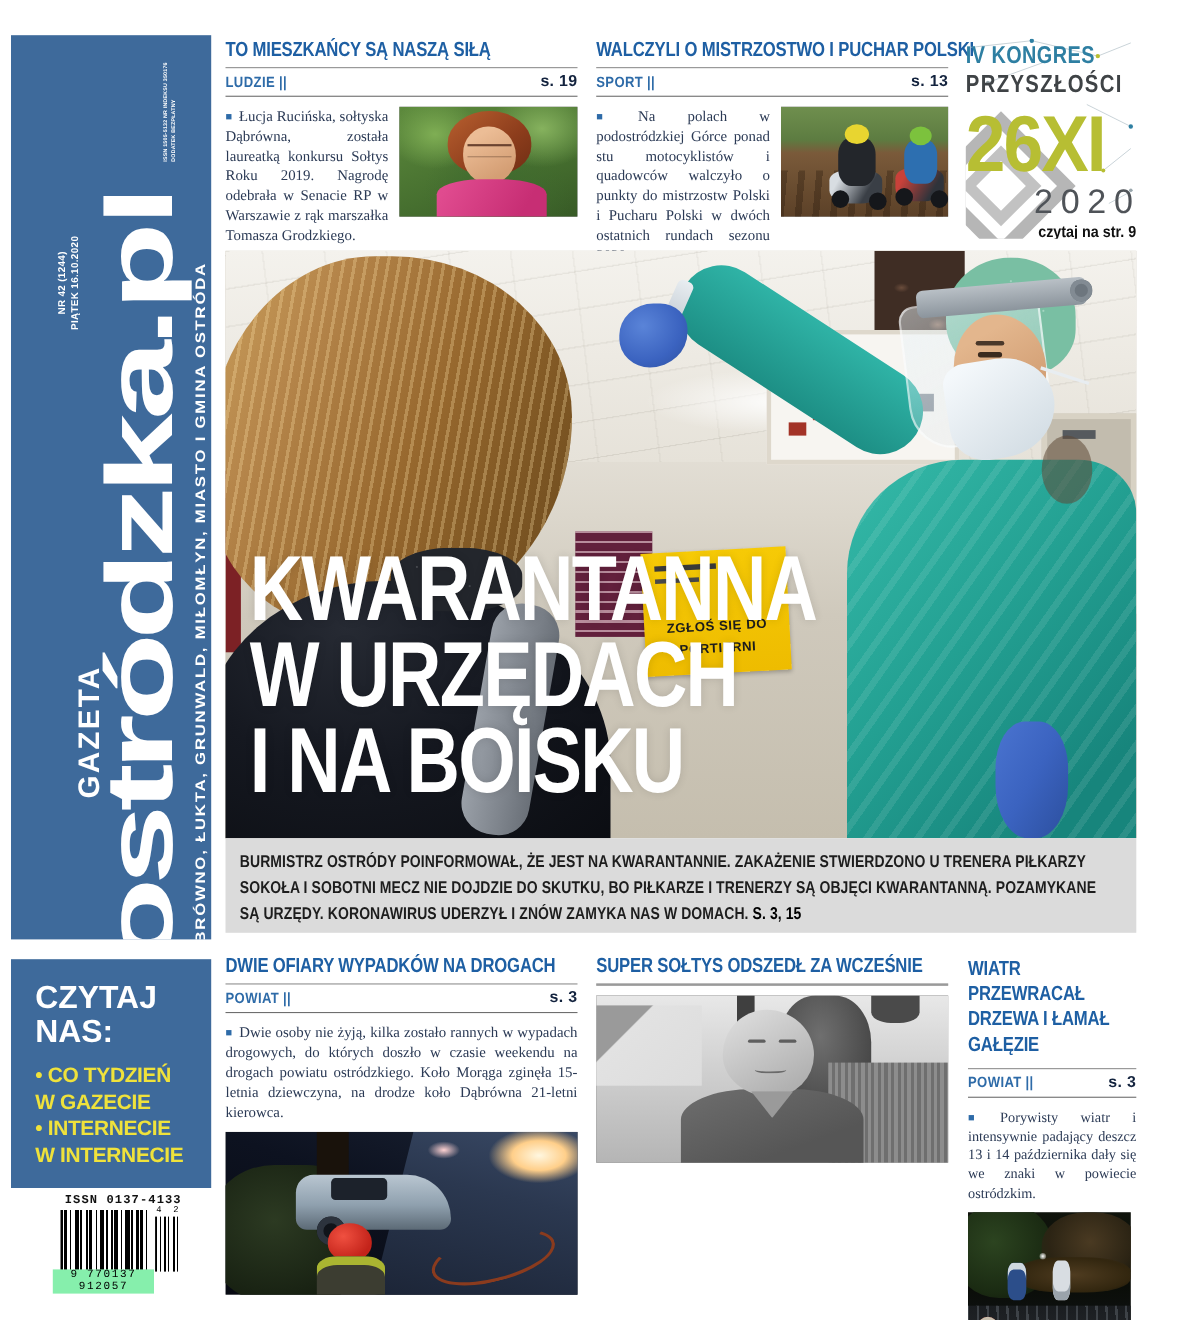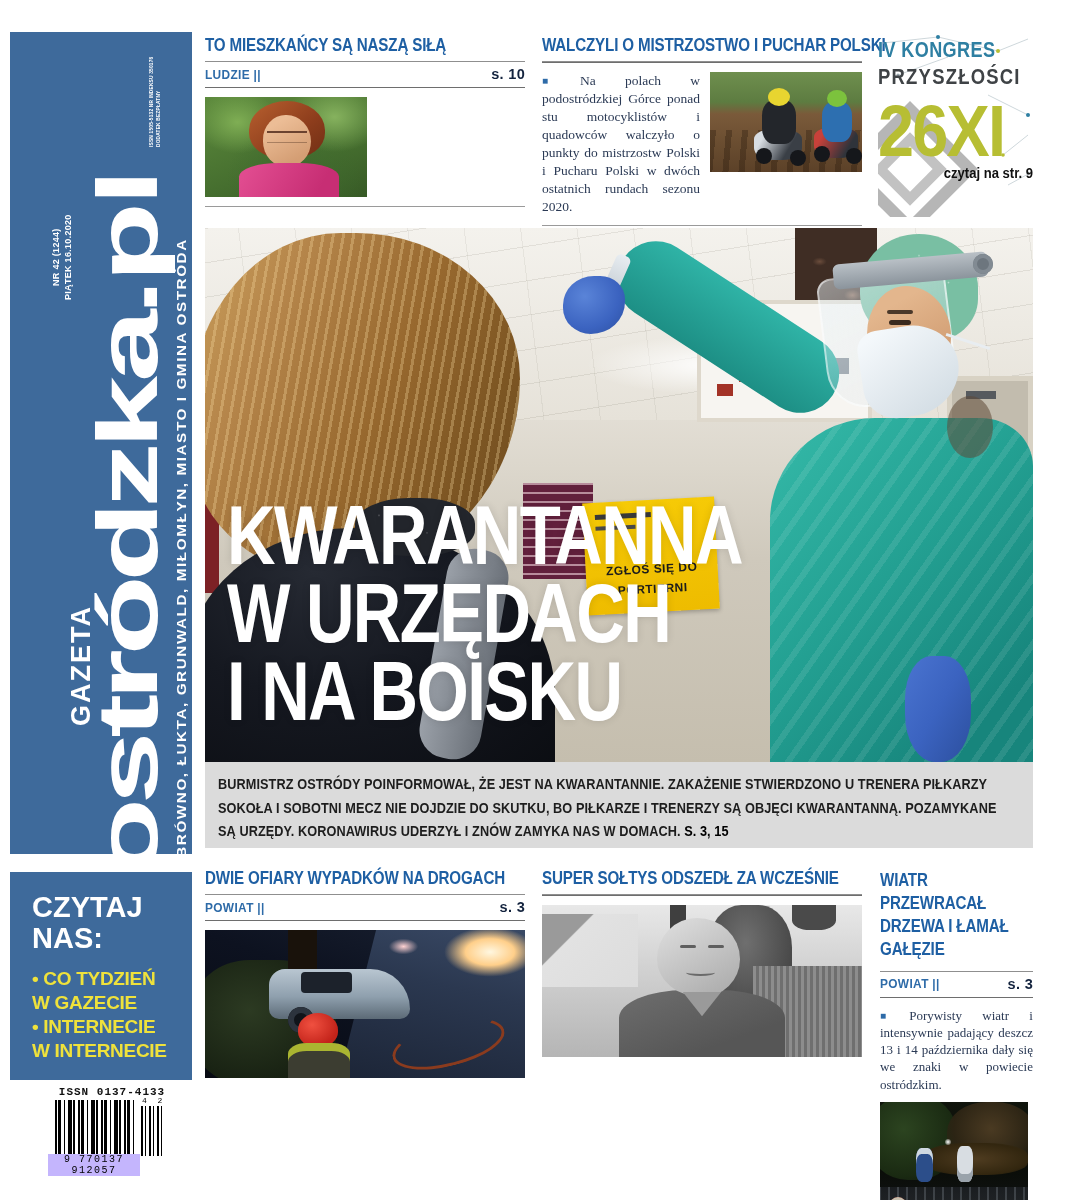--- a/index.html
+++ b/index.html
@@ -29,21 +29,21 @@
   .readers-item{color:#EFE23B;font-size:19px;font-weight:700;line-height:1.22;
                 letter-spacing:-.3px;white-space:nowrap;margin-top:1px;}
   .readers-item.first{margin-top:12px;}
   .bc-issn{left:57px;top:1086px;width:110px;text-align:center;color:#111;
            font-family:"Liberation Mono",monospace;font-size:11px;letter-spacing:1px;font-weight:700;}
   .bc-bars{left:55px;top:1100px;width:80px;height:56px;
     background:repeating-linear-gradient(90deg,#000 0 2px,#fff 2px 3px,#000 3px 6px,#fff 6px 9px,
       #000 9px 10px,#fff 10px 13px,#000 13px 17px,#fff 17px 18px,#000 18px 20px,#fff 20px 23px);}
   .bc-bars2{left:141px;top:1106px;width:24px;height:50px;
     background:repeating-linear-gradient(90deg,#000 0 2px,#fff 2px 4px,#000 4px 5px,#fff 5px 8px);}
-  .bc-digits{left:48px;top:1154px;width:92px;text-align:center;background:#c4b5fd;color:#000;
+  .bc-digits{left:48px;top:1154px;width:92px;text-align:center;background:#86efac;color:#000;
              font-family:"Liberation Mono",monospace;font-size:10px;letter-spacing:1.5px;}
   .bc-no{left:142px;top:1096px;font-family:"Liberation Mono",monospace;font-size:8px;
          letter-spacing:3px;color:#000;}
 
   
   .card{box-sizing:border-box;}
   .card-title{color:#1E5FA3;font-weight:700;font-size:18.5px;letter-spacing:-.2px;
               transform:scaleX(.82);transform-origin:0 50%;white-space:nowrap;line-height:1.1;}
   .card-title.wrap{white-space:normal;width:122%;transform:scaleX(.82);line-height:1.25;}
   .rule{height:0;border-top:1px solid #8f8f8f;margin-top:6px;}
@@ -302,38 +302,43 @@
     <div class="rot mast-gazeta">GAZETA</div>
     <div class="rot mast-logo"><span>ostródzka</span><span class="tld">.pl</span></div>
     <div class="rot mast-coverage">DĄBRÓWNO, ŁUKTA, GRUNWALD, MIŁOMŁYN, MIASTO I GMINA OSTRÓDA</div>
   </div>
 
   <div class="abs card" style="left:205px;top:35px;width:320px;">
     <div class="card-title">TO MIESZKAŃCY SĄ NASZĄ SIŁĄ</div>
     <div class="rule"></div>
     <div class="secrow">
       <div class="secname"><span>LUDZIE</span><span class="pipes">||</span></div>
-      <div class="pref">s. 10</div>
+      <div class="pref">s. 19</div>
     </div>
     <div class="rule2"></div>
     <div class="body-row">
+      <div class="btext" style="width:150px;"><span class="bullet">■</span><span>Łucja Rucińska, sołtyska Dąbrówna, została laureatką konkursu Sołtys Roku 2019. Nagrodę odebrała w Senacie RP w Warszawie z rąk marszałka Tomasza Grodzkiego.</span></div>
       <div class="photo ph1">
         <div class="p1-bg"></div>
         <div class="p1-hair"></div>
         <div class="p1-face"></div>
         <div class="p1-glasses"></div>
         <div class="p1-top"></div>
       </div>
     </div>
     <div class="endrule"></div>
   </div>
 
   <div class="abs card" style="left:542px;top:35px;width:320px;">
     <div class="card-title">WALCZYLI O MISTRZOSTWO I PUCHAR POLSKI</div>
     <div class="rule"></div>
+    <div class="secrow">
+      <div class="secname"><span>SPORT</span><span class="pipes">||</span></div>
+      <div class="pref">s. 13</div>
+    </div>
     <div class="rule2"></div>
     <div class="body-row">
       <div class="btext" style="width:158px;"><span class="bullet">■</span><span>Na polach w podostródzkiej Górce ponad stu motocyklistów i quadowców walczyło o punkty do mistrzostw Polski i Pucharu Polski w dwóch ostatnich rundach sezonu 2020.</span></div>
       <div class="photo ph2">
         <div class="p2-bg"></div>
         <div class="p2-rut"></div>
         <div class="p2-r1bike"></div>
         <div class="p2-r1body"></div>
         <div class="p2-r1helm"></div>
         <div class="p2-wheel" style="left:46px;top:76px;"></div>
@@ -370,20 +375,21 @@
     </svg>
     <div class="promo-diamond">
       <div class="d2"></div>
       <div class="d3"></div>
       <div class="d4"></div>
     </div>
     <div class="promo-inner">
       <div class="promo-l1">IV KONGRES</div>
       <div class="promo-l2">PRZYSZŁOŚCI</div>
       <div class="promo-date">26XI</div>
+      <div class="promo-year">2020</div>
       <div class="promo-cta">czytaj na str. 9</div>
 
     </div>
   </div>
 
   <div class="abs hero">
     <div class="hz hero-wall"></div>
     <div class="hz hero-ceil"></div>
     <div class="hz hero-glow"></div>
     <div class="hz red-strip"></div>
@@ -441,20 +447,21 @@
   </div>
 
   <div class="abs card" style="left:205px;top:868px;width:320px;">
     <div class="card-title">DWIE OFIARY WYPADKÓW NA DROGACH</div>
     <div class="rule"></div>
     <div class="secrow">
       <div class="secname"><span>POWIAT</span><span class="pipes">||</span></div>
       <div class="pref">s. 3</div>
     </div>
     <div class="rule2"></div>
+    <div class="btext" style="margin-top:9px;"><span class="bullet">■</span><span>Dwie osoby nie żyją, kilka zostało rannych w wypadach drogowych, do których doszło w czasie weekendu na drogach powiatu ostródzkiego. Koło Morąga zginęła 15-letnia dziewczyna, na drodze koło Dąbrówna 21-letni kierowca.</span></div>
     <div class="photo ph-crash">
       <div class="cr-bg"></div>
       <div class="cr-road"></div>
       <div class="cr-glare"></div>
       <div class="cr-light2"></div>
       <div class="cr-bush"></div>
       <div class="cr-tree"></div>
       <div class="cr-car"></div>
       <div class="cr-win"></div>
       <div class="cr-wheel1"></div>

